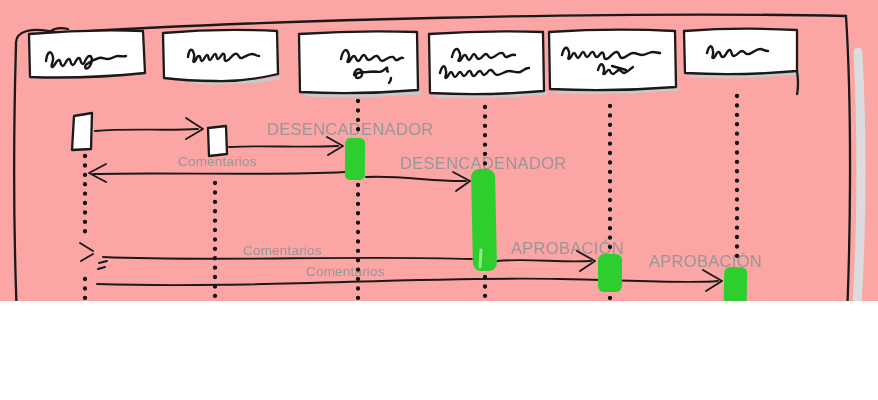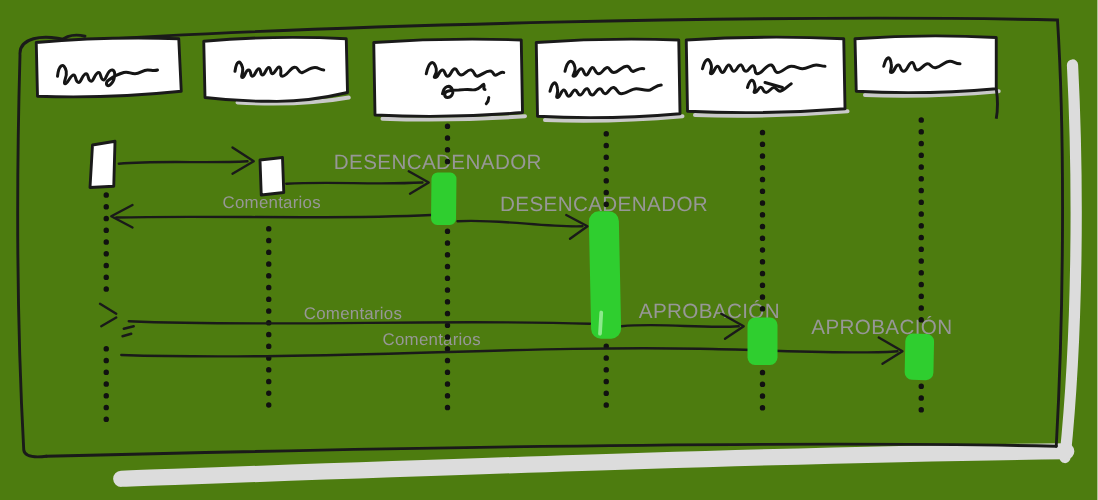--- a/index.html
+++ b/index.html
@@ -1,20 +1,20 @@
 <!DOCTYPE html>
 <html><head>
 <meta charset="utf-8">
 <style>
   html, body { margin: 0; padding: 0; background: #ffffff; }
   #stage {
     position: relative;
     width: 878px;
-    height: 400px;
-    background: #4d7c0f;
+    height: 301px;
+    background: #fca5a5;
     overflow: hidden;
     font-family: "Liberation Sans", sans-serif;
   }
   svg { display: block; }
   text.msg-label {
     font-family: "Liberation Sans", sans-serif;
     fill: #979797;
   }
   text.msg-big   { font-size: 16.5px; letter-spacing: 0.3px; }
   text.msg-small { font-size: 13.5px; letter-spacing: 0.2px; }

